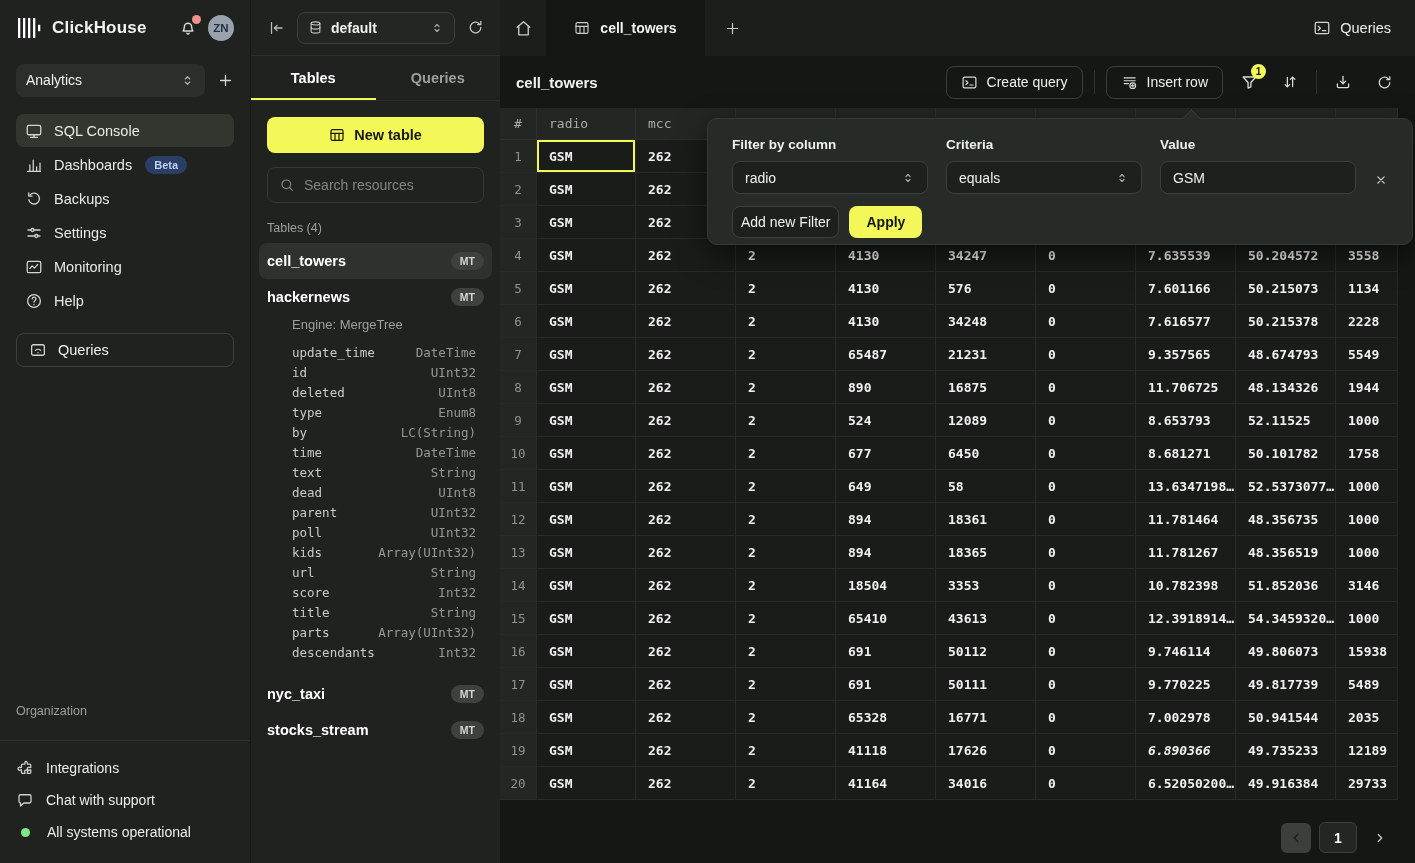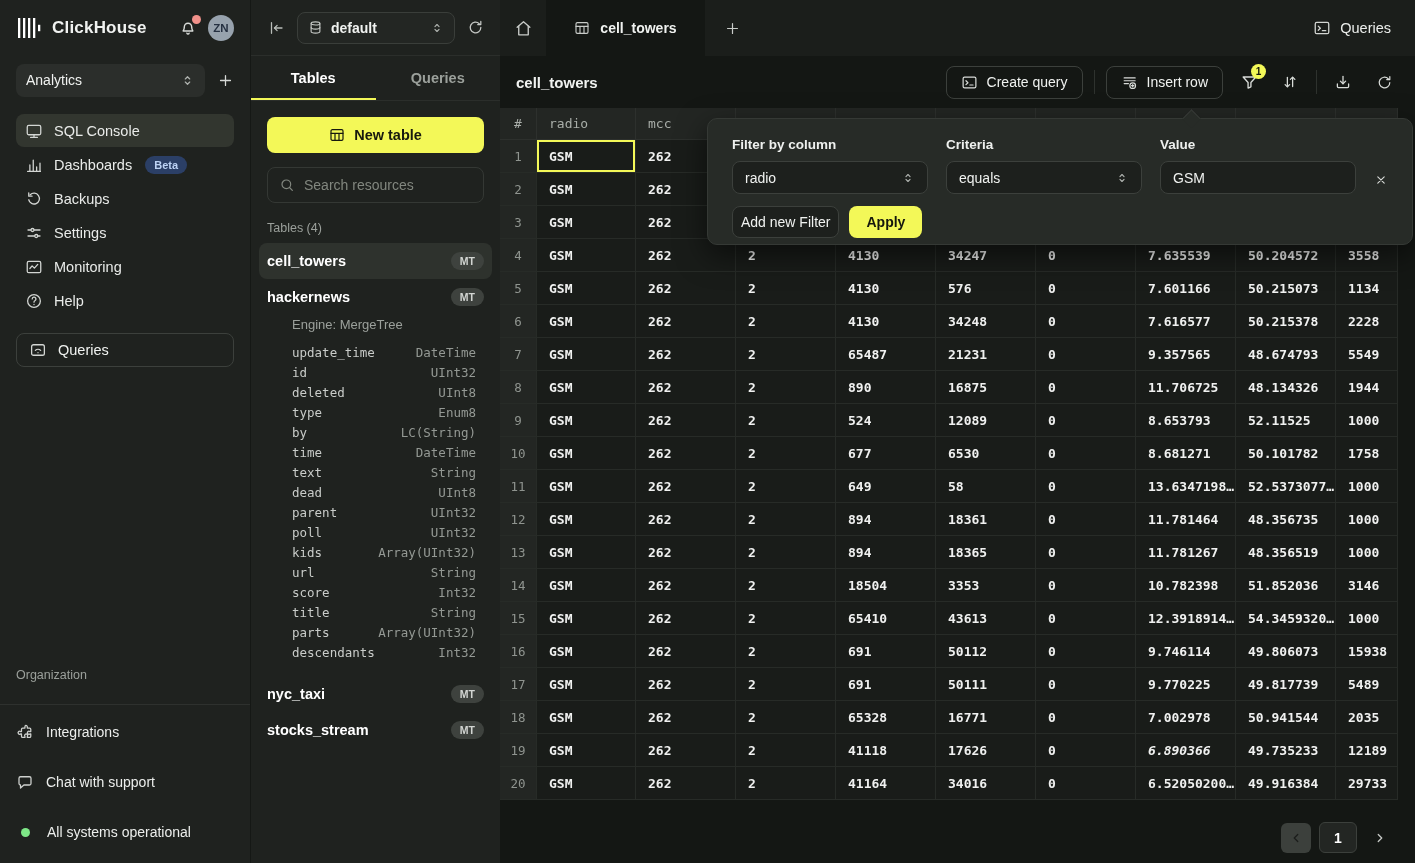--- a/index.html
+++ b/index.html
@@ -31,21 +31,21 @@
   .sb-item.active { background:#32362f; }
   .badge-beta { margin-left:2px; background:#2b3f66; color:#bcd2f5; font-size:11px; font-weight:700; padding:3px 9px; border-radius:10px; }
   .sb-connect { margin:16px 16px 0; height:34px; border:1px solid #3c403c; border-radius:8px; display:flex; align-items:center; gap:11px; padding:0 12px; font-size:14.5px; font-weight:500; cursor:pointer; }
   .sb-connect .ic { color:#d3d6d3; }
   .sb-spacer { flex:1; }
   .sb-org-label { padding:0 16px; font-size:12.5px; color:#9ba09b; margin-bottom:8px; }
   .sb-org { padding:0 16px; }
   .sb-org .sb-item { padding:0 2px; }
   .sb-item .chev-r { margin-left:auto; color:#c6c9c6; }
   .sb-divider { border-top:1px solid #2e312e; margin:14px 0 12px; }
-  .sb-footer { padding:0 16px 16px; display:flex; flex-direction:column; gap:20px; }
+  .sb-footer { padding:0 16px 16px; display:flex; flex-direction:column; gap:2px; }
   .sb-foot-item { height:30px; display:flex; align-items:center; gap:12px; font-size:14px; color:#eceeec; cursor:pointer; }
   .sb-foot-item .ic { color:#cfd2cf; }
   .status-dot { width:9px; height:9px; border-radius:50%; background:#7ee787; margin:0 5px; }
 
   
   .explorer { width:250px; flex:none; background:#1f221f; border-left:1px solid #151815; display:flex; flex-direction:column; }
   .ex-top { height:56px; flex:none; border-bottom:1px solid #2b2e2b; display:flex; align-items:center; padding:0 16px; gap:12px; }
   .ex-collapse { color:#b9bdb9; cursor:pointer; }
   .db-select { flex:1; height:32px; background:#232623; border:1px solid #3a3e3a; border-radius:8px; display:flex; align-items:center; gap:8px; padding:0 10px; cursor:pointer; }
   .db-select .lbl { font-size:14px; font-weight:600; }
@@ -637,21 +637,21 @@
             <div class="g-cell" style="width: 100px;">8.653793</div>
             <div class="g-cell" style="width: 100px;">52.11525</div>
             <div class="g-cell" style="width: 62px;">1000</div>
           </div>
           <div class="g-row">
             <div class="g-cell numc" style="width: 37px;">10</div>
             <div class="g-cell" style="width: 99px;">GSM</div>
             <div class="g-cell" style="width: 100px;">262</div>
             <div class="g-cell" style="width: 100px;">2</div>
             <div class="g-cell" style="width: 100px;">677</div>
-            <div class="g-cell" style="width: 100px;">6530</div>
+            <div class="g-cell" style="width: 100px;">6450</div>
             <div class="g-cell" style="width: 100px;">0</div>
             <div class="g-cell" style="width: 100px;">8.681271</div>
             <div class="g-cell" style="width: 100px;">50.101782</div>
             <div class="g-cell" style="width: 62px;">1758</div>
           </div>
           <div class="g-row">
             <div class="g-cell numc" style="width: 37px;">11</div>
             <div class="g-cell" style="width: 99px;">GSM</div>
             <div class="g-cell" style="width: 100px;">262</div>
             <div class="g-cell" style="width: 100px;">2</div>

